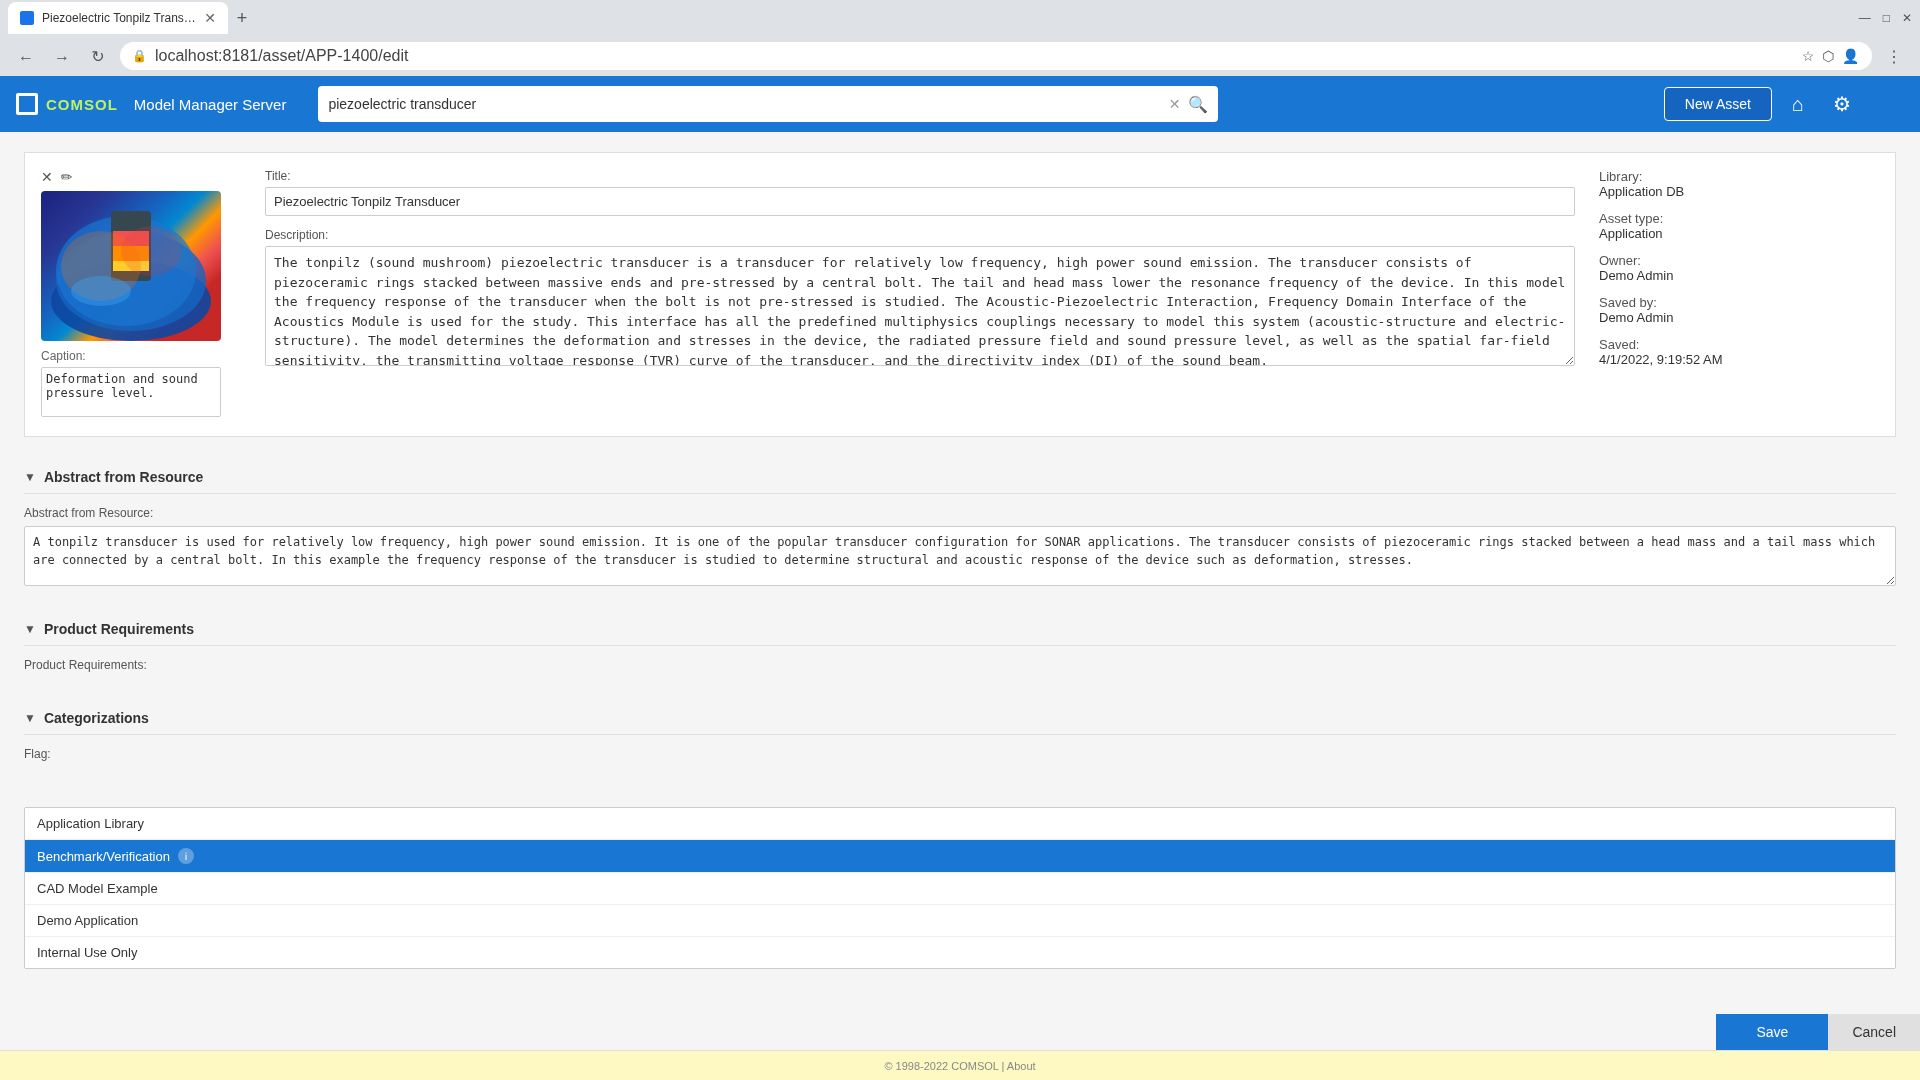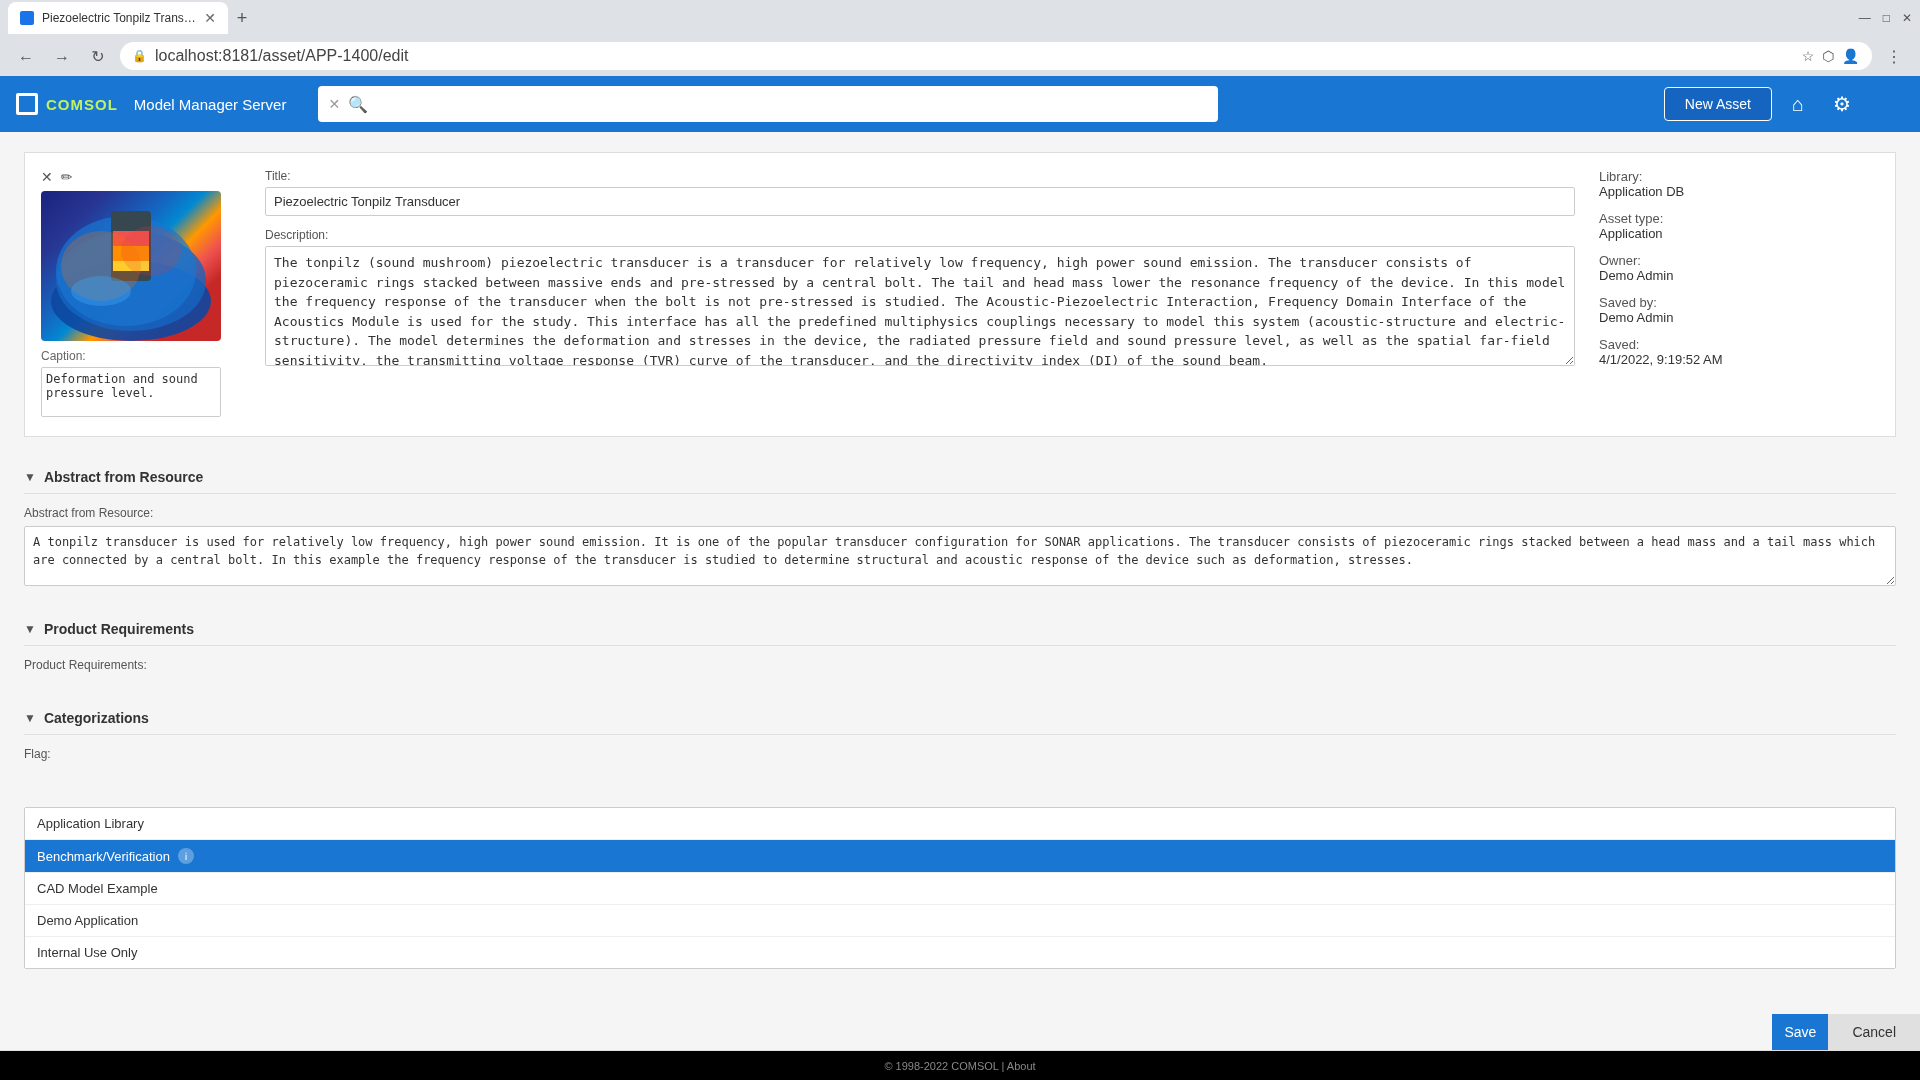--- a/index.html
+++ b/index.html
@@ -70,25 +70,25 @@
     .section-textarea-tall { height: 60px; }
 
     
     .flag-list { border: 1px solid #ccc; border-radius: 2px; overflow: hidden; margin-top: 46px; }
     .flag-item { padding: 8px 12px; font-size: 13px; color: #333; background: #fff; border-bottom: 1px solid #eee; cursor: pointer; display: flex; align-items: center; gap: 8px; }
     .flag-item:last-child { border-bottom: none; }
     .flag-item.selected { background: #1976d2; color: #fff; }
     .info-icon { width: 16px; height: 16px; border-radius: 50%; background: rgba(255,255,255,0.3); display: flex; align-items: center; justify-content: center; font-size: 10px; color: #fff; }
 
     
-    .page-footer { text-align: center; font-size: 11px; color: #888; padding: 8px; background: #000000; border-top: 1px solid #e0e0e0; height: 30px; display: flex; align-items: center; justify-content: center; }
+    .page-footer { text-align: center; font-size: 11px; color: #888; padding: 8px; background: #fef9c3; border-top: 1px solid #e0e0e0; height: 30px; display: flex; align-items: center; justify-content: center; }
 
     
     .action-bar { position: fixed; bottom: 30px; right: 0; display: flex; gap: 0; z-index: 100; }
-    .save-btn { background: #1976d2; color: #fff; border: none; padding: 10px 12px; font-size: 14px; cursor: pointer; }
+    .save-btn { background: #1976d2; color: #fff; border: none; padding: 10px 40px; font-size: 14px; cursor: pointer; }
     .cancel-btn { background: #e0e0e0; color: #333; border: none; padding: 10px 24px; font-size: 14px; cursor: pointer; }
   </style>
 </head>
 <body>
 
 <div>
   <div class="tab-bar">
     <div class="tab">
       <div class="tab-favicon"></div>
       <span class="tab-title">Piezoelectric Tonpilz Transducer</span>
@@ -122,20 +122,21 @@
 
 <div class="app-header">
   <div class="comsol-logo">
     <div class="logo-icon">
       <div class="logo-square"></div>
     </div>
     <span class="logo-text">COMSOL</span>
   </div>
   <span class="app-title">Model Manager Server</span>
   <div class="search-bar">
+    <input class="search-text" value="piezoelectric transducer" style="width: 100%; border: none; outline: none; font-size: 14px;">
     <span class="search-clear">✕</span>
     <span class="search-icon-btn">🔍</span>
   </div>
   <div class="header-right">
     <button class="new-asset-btn">New Asset</button>
     <div class="header-icon-btn">⌂</div>
     <div class="header-icon-btn">⚙</div>
     <div class="header-icon-btn">👤</div>
   </div>
 </div>

